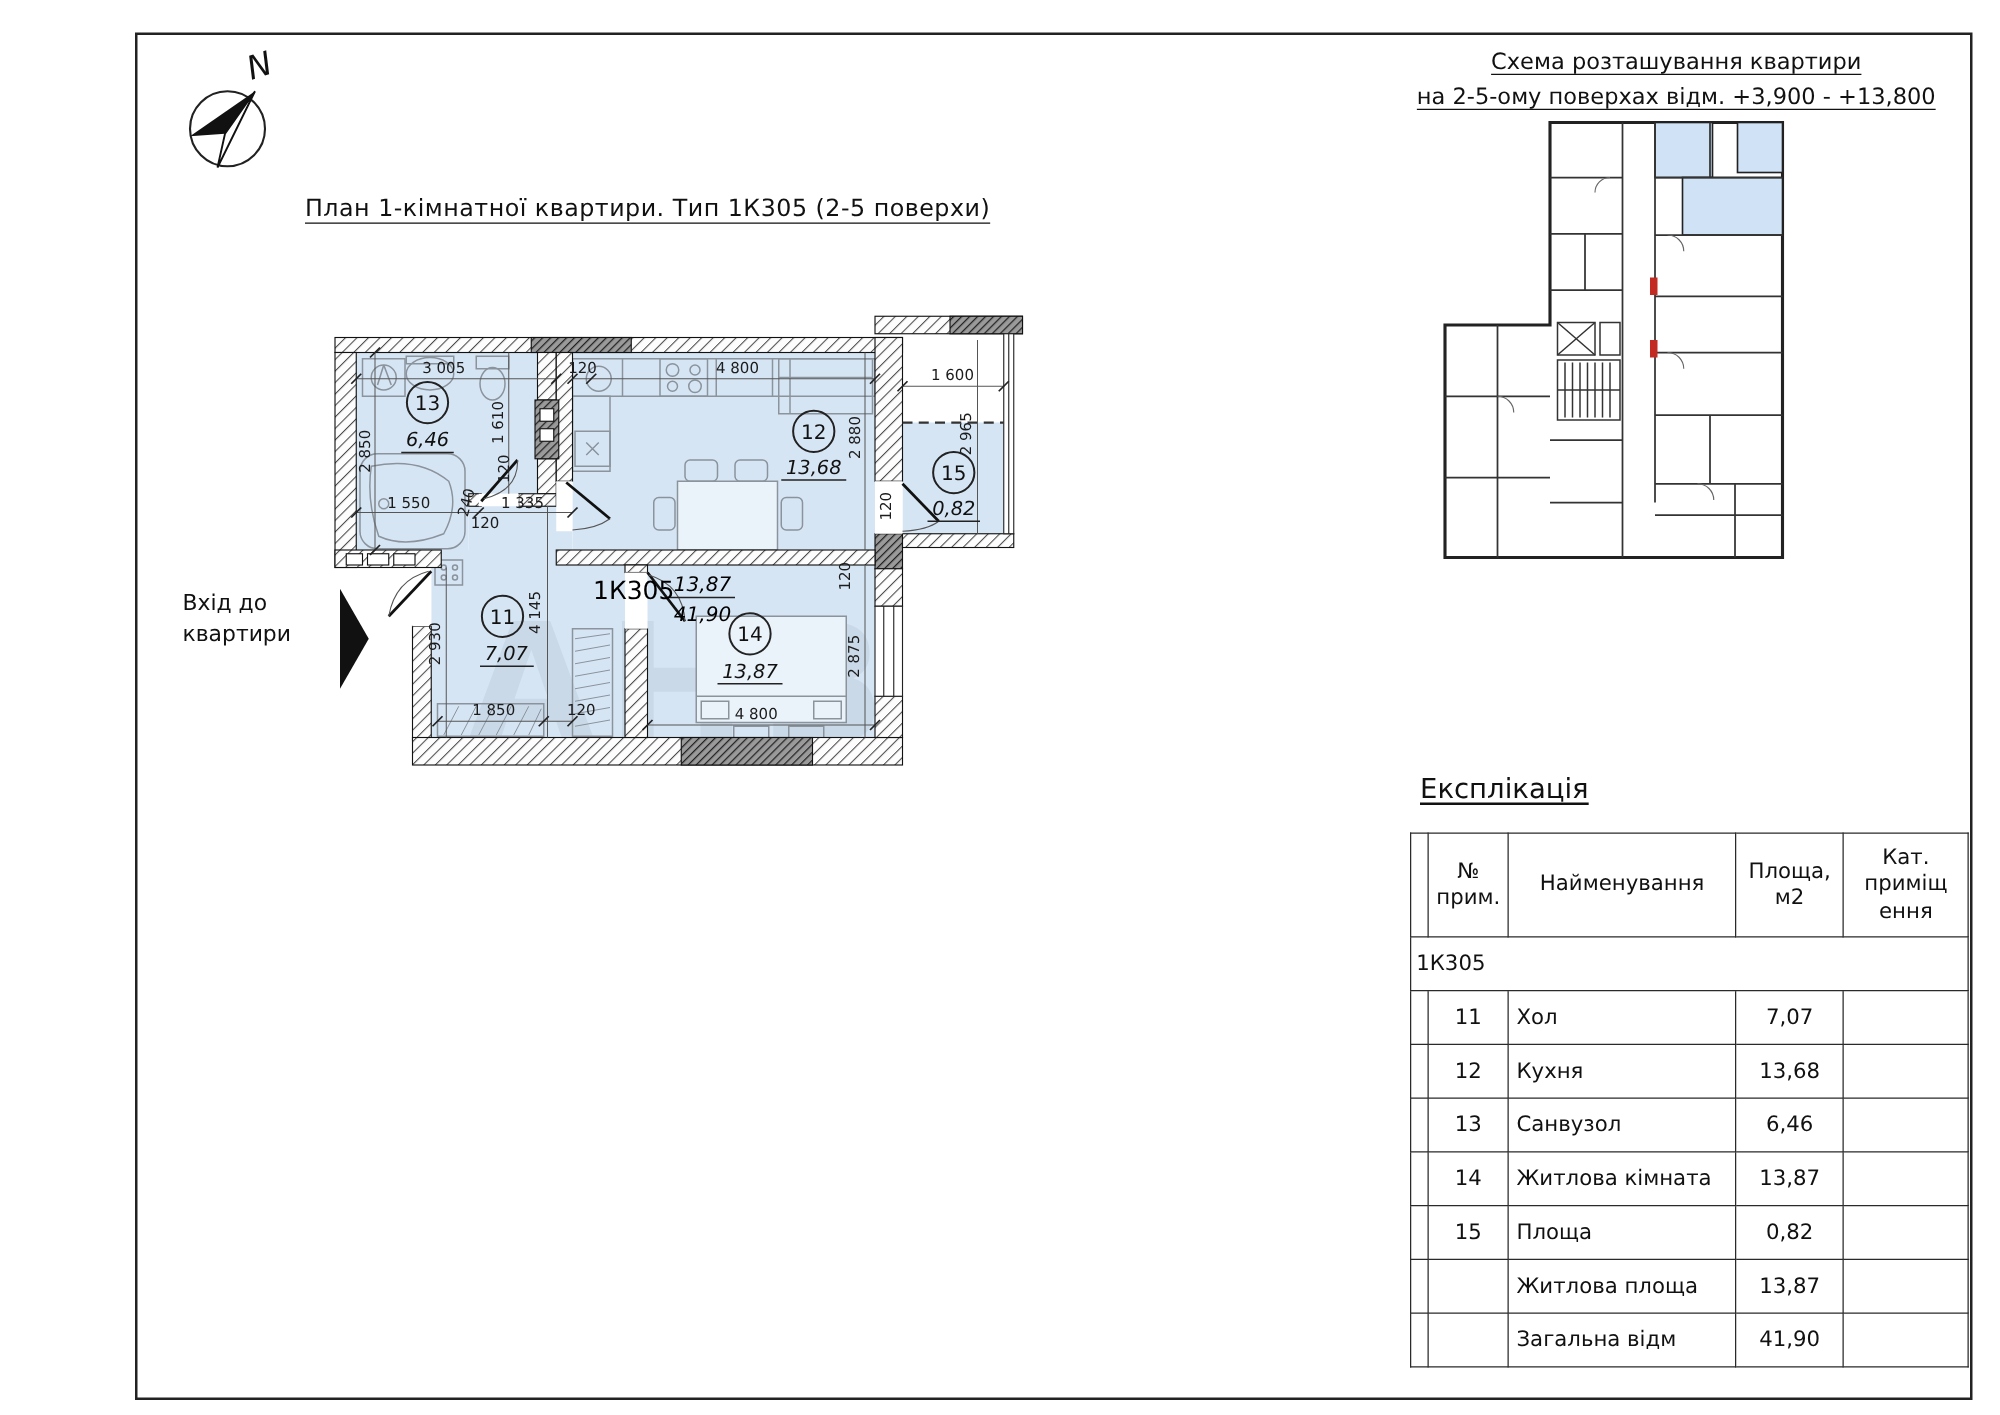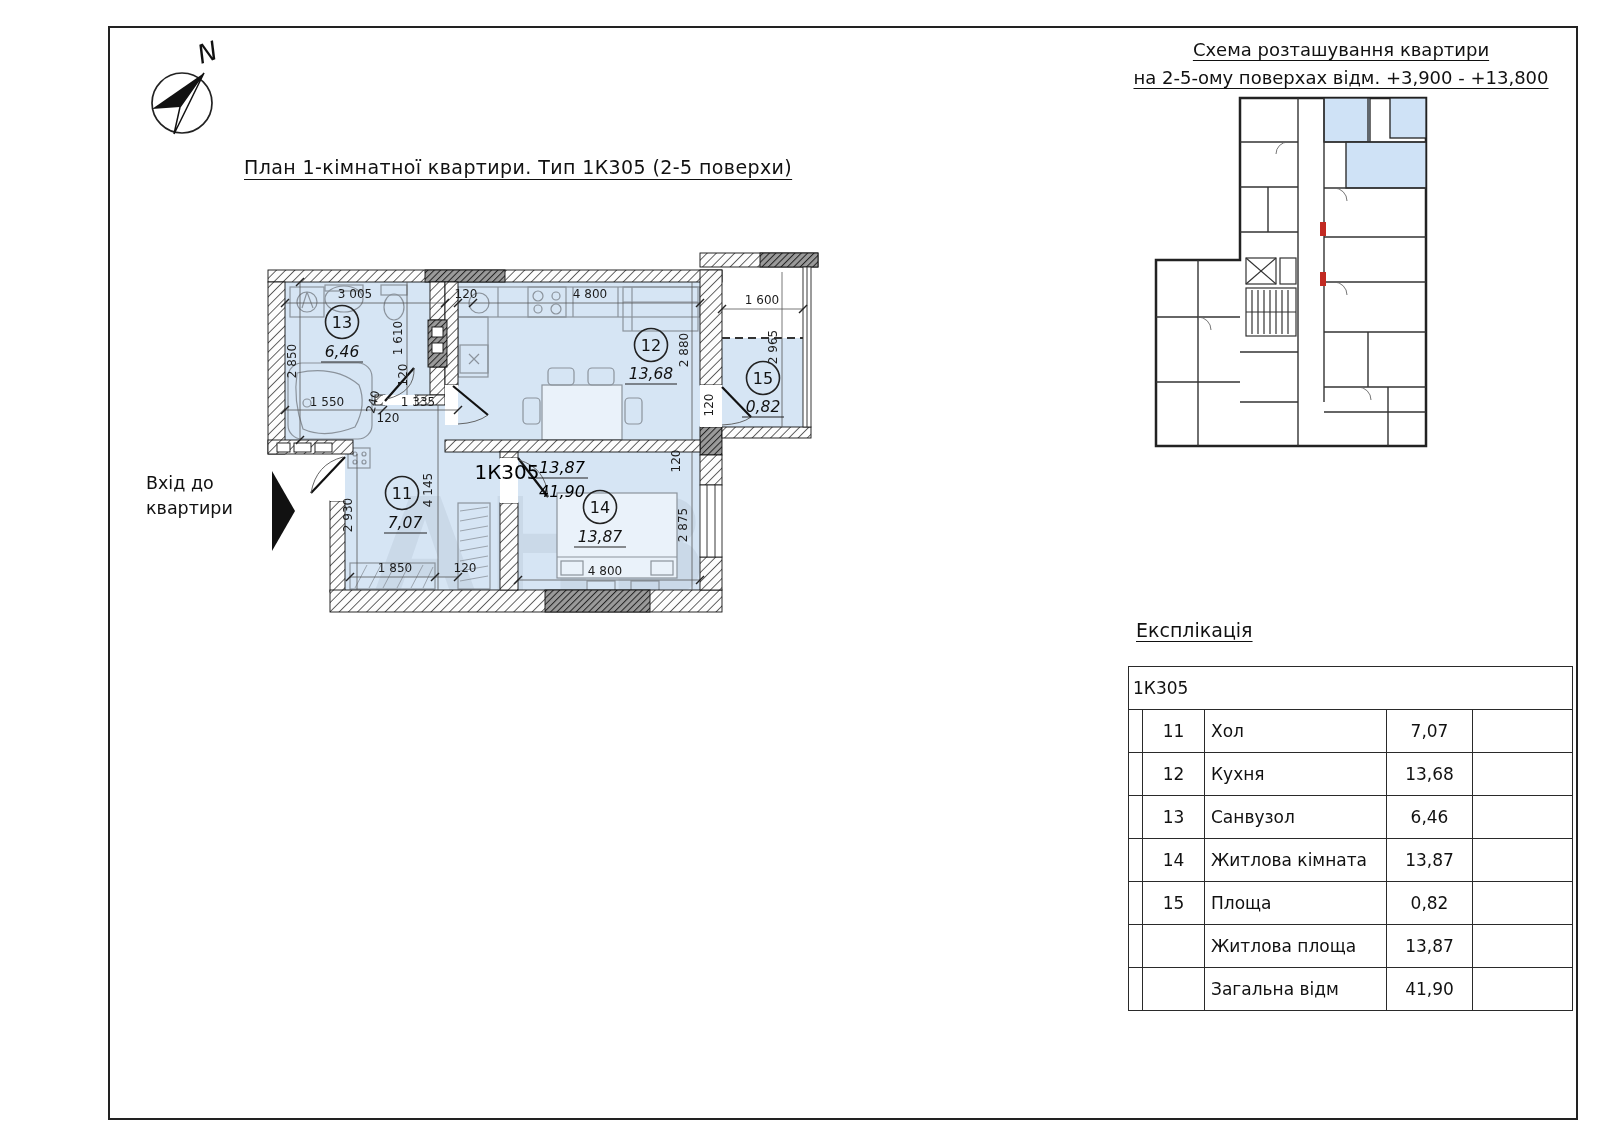--- a/index.html
+++ b/index.html
@@ -6,21 +6,21 @@
   .page{position:relative;width:1600px;height:1132px;background:#fff;overflow:hidden;
         font-family:"DejaVu Sans","Liberation Sans",sans-serif;color:#111;}
   .sheet-border{position:absolute;left:108px;top:26px;width:1466px;height:1090px;border:2px solid #222;}
   .main-title{position:absolute;left:244px;top:156px;font-size:19px;letter-spacing:.4px;
         text-decoration:underline;text-underline-offset:5px;white-space:nowrap;text-align:center;}
   .scheme-title{position:absolute;left:1118px;top:36px;width:446px;text-align:center;
         font-size:18px;line-height:1.55;white-space:nowrap;}
   .scheme-title span{text-decoration:underline;text-underline-offset:4px;}
   .entrance-label{position:absolute;left:146px;top:471px;width:116px;text-align:left;
         font-size:17.5px;line-height:1.4;}
-  .expl-title{position:absolute;left:1136px;top:619px;font-size:19px;
+  .expl-title{position:absolute;left:1136px;top:619px;font-size:22px;
         text-decoration:underline;text-underline-offset:4px;}
   table.expl{position:absolute;left:1128px;top:666px;border-collapse:collapse;font-size:17px;
         table-layout:fixed;}
   table.expl th,table.expl td{border:1.5px solid #2a2a2a;padding:0 6px;vertical-align:middle;
         font-weight:normal;overflow-wrap:break-word;}
   table.expl th{height:82px;text-align:center;line-height:1.25;}
   table.expl td{height:42px;}
   td.c{text-align:center;}
   td.l{text-align:left;padding-left:10px;}
   svg text{font-family:"DejaVu Sans","Liberation Sans",sans-serif;}
@@ -344,20 +344,27 @@
 
   <table class="expl">
     <colgroup>
       <col style="width:14px">
         <col style="width:62px">
         <col style="width:182px">
         <col style="width:86px">
         <col style="width:100px">
     </colgroup>
     <tbody>
+        <tr>
+      <th></th>
+      <th>№ прим.</th>
+      <th>Найменування</th>
+      <th>Площа, м2</th>
+      <th>Кат. приміщ ення</th>
+    </tr>
     <tr>
       <td colspan="5" class="l" style="padding-left:4px">1К305</td>
     </tr>
     <tr>
       <td></td>
       <td class="c">11</td>
       <td class="l">Хол</td>
       <td class="c">7,07</td>
       <td class="c"></td>
     </tr>

